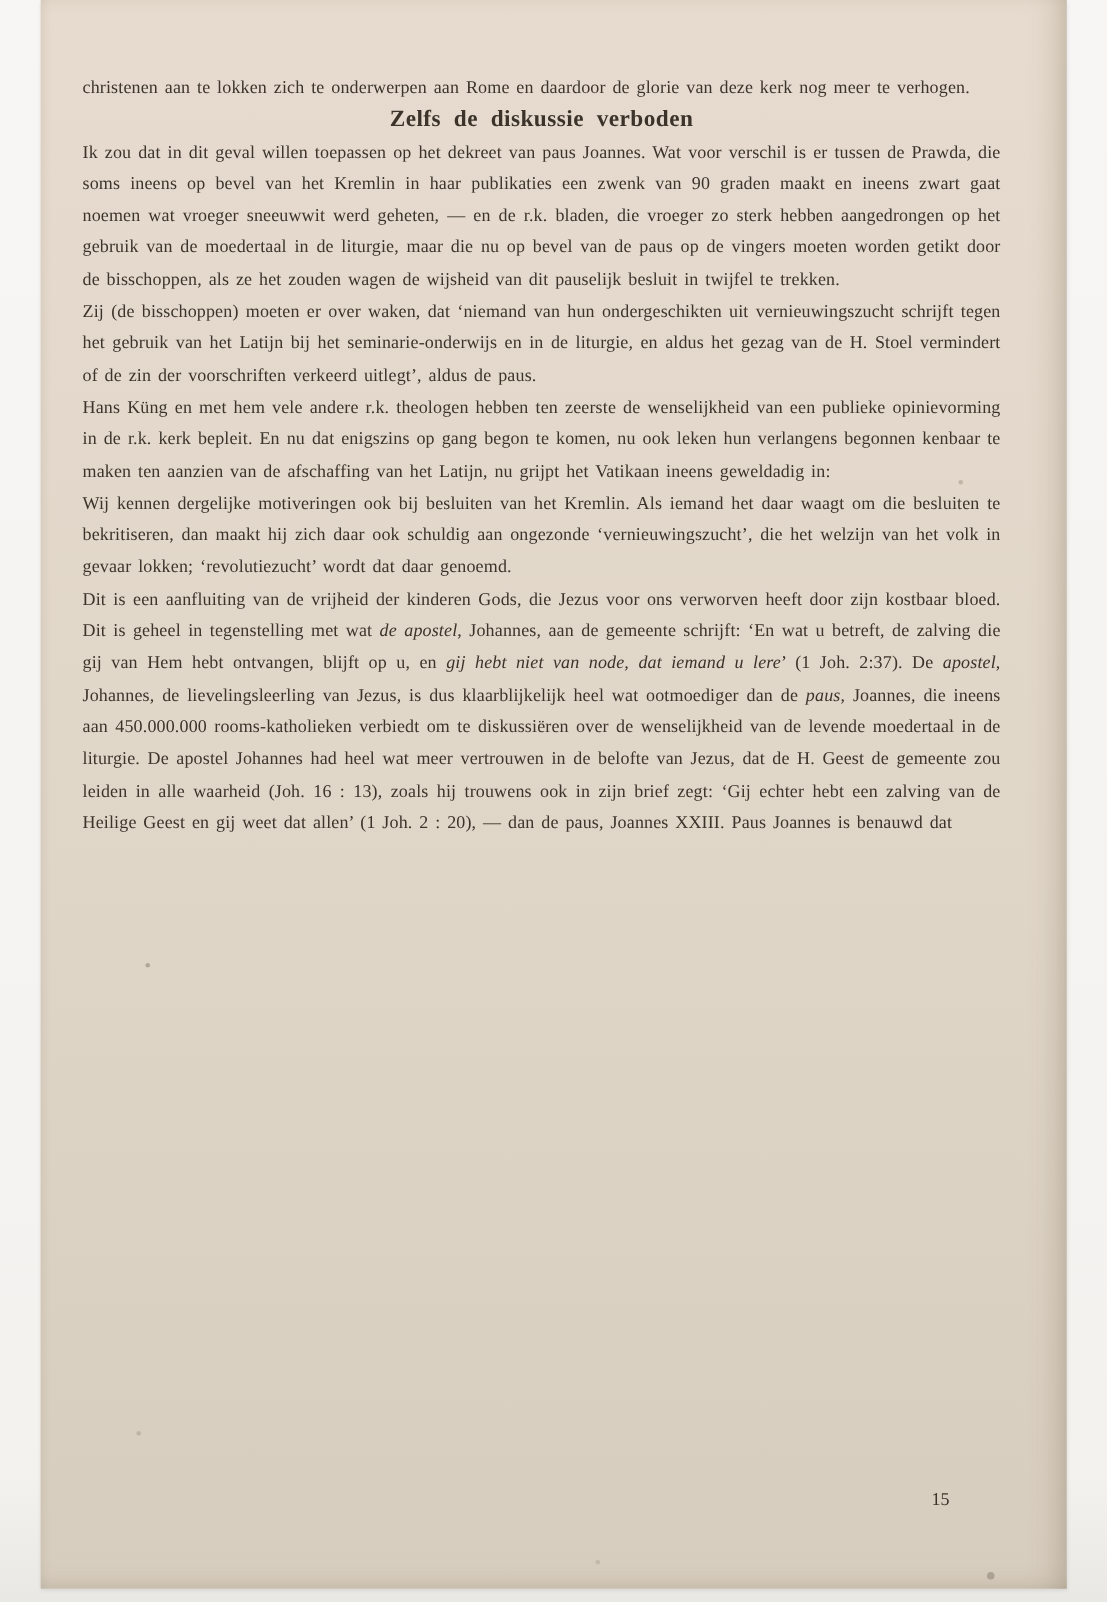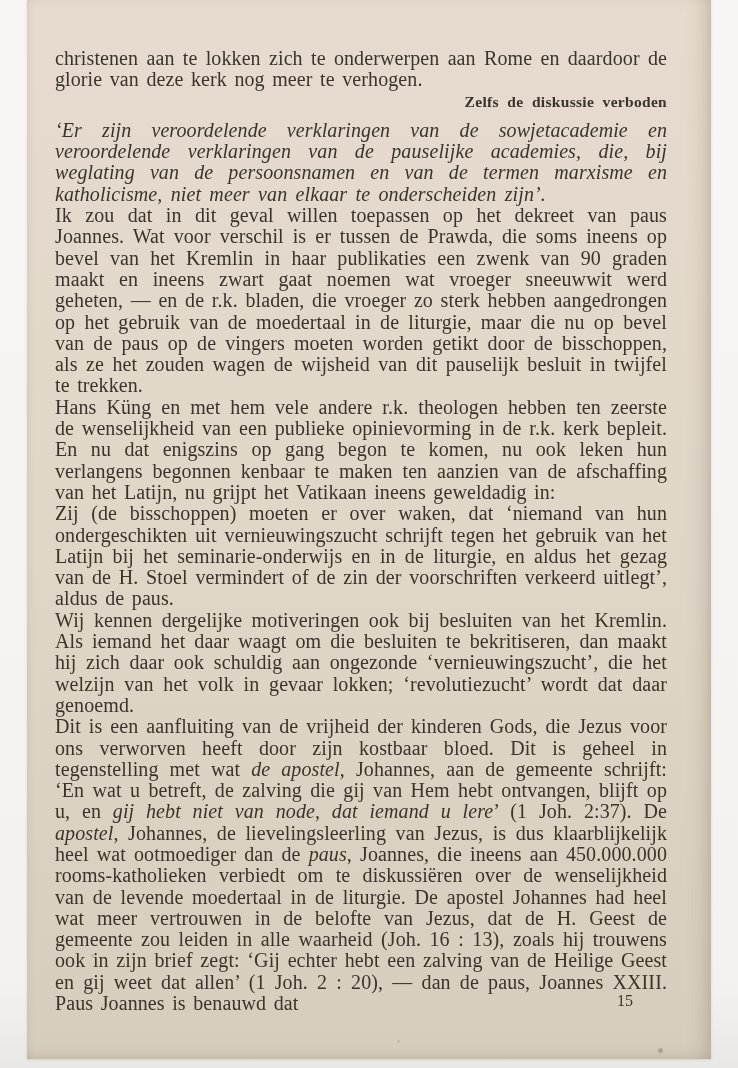--- a/index.html
+++ b/index.html
@@ -30,46 +30,46 @@
   }
   .text-block {
     position: absolute;
     left: 28px;
     top: 48px;
     width: 612px;
     color: #3c342b;
   }
   .text-block p {
     margin: 0;
-    font-size: 20px;
+    font-size: 12px;
     line-height: 21.3px;
     text-align: justify;
     word-spacing: 0.12em;
     letter-spacing: 0.1px;
   }
   .text-block p.heading {
-    text-align: right;
+    text-align: center;
     font-weight: 700;
     font-size: 15.5px;
     word-spacing: 0.28em;
     letter-spacing: 0.3px;
   }
   .text-block p.quote {
     font-style: italic;
     margin-top: 8px;
     word-spacing: 0.16em;
   }
   .text-block em {
     font-style: italic;
   }
   .page-number {
     position: absolute;
     top: 992px;
     right: 78px;
-    font-size: 16px;
+    font-size: 12px;
     color: #3c342b;
   }
   .specks {
     position: absolute;
     inset: 0;
     pointer-events: none;
   }
   .specks::before {
     content: "";
     position: absolute;
@@ -87,21 +87,20 @@
   }
 </style>
 </head>
 <body>
 
 <div class="page">
   <div class="specks"></div>
   <div class="text-block">
       <p><span>christenen aan te lokken zich te onderwerpen aan Rome en daardoor de glorie van deze kerk nog meer te verhogen.</span></p>
       <p class="heading"><span>Zelfs de diskussie verboden</span></p>
-      <p class="quote"><em>‘Er zijn veroordelende verklaringen van de sowjetacademie en veroordelende verklaringen van de pauselijke academies, die, bij weglating van de persoonsnamen en van de termen marxisme en katholicisme, niet meer van elkaar te onderscheiden zijn’.</em></p>
       <p><span>Ik zou dat in dit geval willen toepassen op het dekreet van paus Joannes. Wat voor verschil is er tussen de Prawda, die soms ineens op bevel van het Kremlin in haar publikaties een zwenk van 90 graden maakt en ineens zwart gaat noemen wat vroeger sneeuwwit werd geheten, — en de r.k. bladen, die vroeger zo sterk hebben aangedrongen op het gebruik van de moedertaal in de liturgie, maar die nu op bevel van de paus op de vingers moeten worden getikt door de bisschoppen, als ze het zouden wagen de wijsheid van dit pauselijk besluit in twijfel te trekken.</span></p>
+      <p><span>Zij (de bisschoppen) moeten er over waken, dat ‘niemand van hun ondergeschikten uit vernieuwingszucht schrijft tegen het gebruik van het Latijn bij het seminarie-onderwijs en in de liturgie, en aldus het gezag van de H. Stoel vermindert of de zin der voorschriften verkeerd uitlegt’, aldus de paus.</span></p>
       <p><span>Hans Küng en met hem vele andere r.k. theologen hebben ten zeerste de wenselijkheid van een publieke opinievorming in de r.k. kerk bepleit. En nu dat enigszins op gang begon te komen, nu ook leken hun verlangens begonnen kenbaar te maken ten aanzien van de afschaffing van het Latijn, nu grijpt het Vatikaan ineens geweldadig in:</span></p>
-      <p><span>Zij (de bisschoppen) moeten er over waken, dat ‘niemand van hun ondergeschikten uit vernieuwingszucht schrijft tegen het gebruik van het Latijn bij het seminarie-onderwijs en in de liturgie, en aldus het gezag van de H. Stoel vermindert of de zin der voorschriften verkeerd uitlegt’, aldus de paus.</span></p>
       <p><span>Wij kennen dergelijke motiveringen ook bij besluiten van het Kremlin. Als iemand het daar waagt om die besluiten te bekritiseren, dan maakt hij zich daar ook schuldig aan ongezonde ‘vernieuwingszucht’, die het welzijn van het volk in gevaar lokken; ‘revolutiezucht’ wordt dat daar genoemd.</span></p>
       <p><span>Dit is een aanfluiting van de vrijheid der kinderen Gods, die Jezus voor ons verworven heeft door zijn kostbaar bloed. Dit is geheel in tegenstelling met wat </span><em>de apostel</em><span>, Johannes, aan de gemeente schrijft: ‘En wat u betreft, de zalving die gij van Hem hebt ontvangen, blijft op u, en </span><em>gij hebt niet van node, dat iemand u lere</em><span>’ (1 Joh. 2:37). De </span><em>apostel</em><span>, Johannes, de lievelingsleerling van Jezus, is dus klaarblijkelijk heel wat ootmoediger dan de </span><em>paus</em><span>, Joannes, die ineens aan 450.000.000 rooms-katholieken verbiedt om te diskussiëren over de wenselijkheid van de levende moedertaal in de liturgie. De apostel Johannes had heel wat meer vertrouwen in de belofte van Jezus, dat de H. Geest de gemeente zou leiden in alle waarheid (Joh. 16 : 13), zoals hij trouwens ook in zijn brief zegt: ‘Gij echter hebt een zalving van de Heilige Geest en gij weet dat allen’ (1 Joh. 2 : 20), — dan de paus, Joannes XXIII. Paus Joannes is benauwd dat</span></p>
     </div>
   <div class="page-number">15</div>
 </div>
 
 </body></html>

